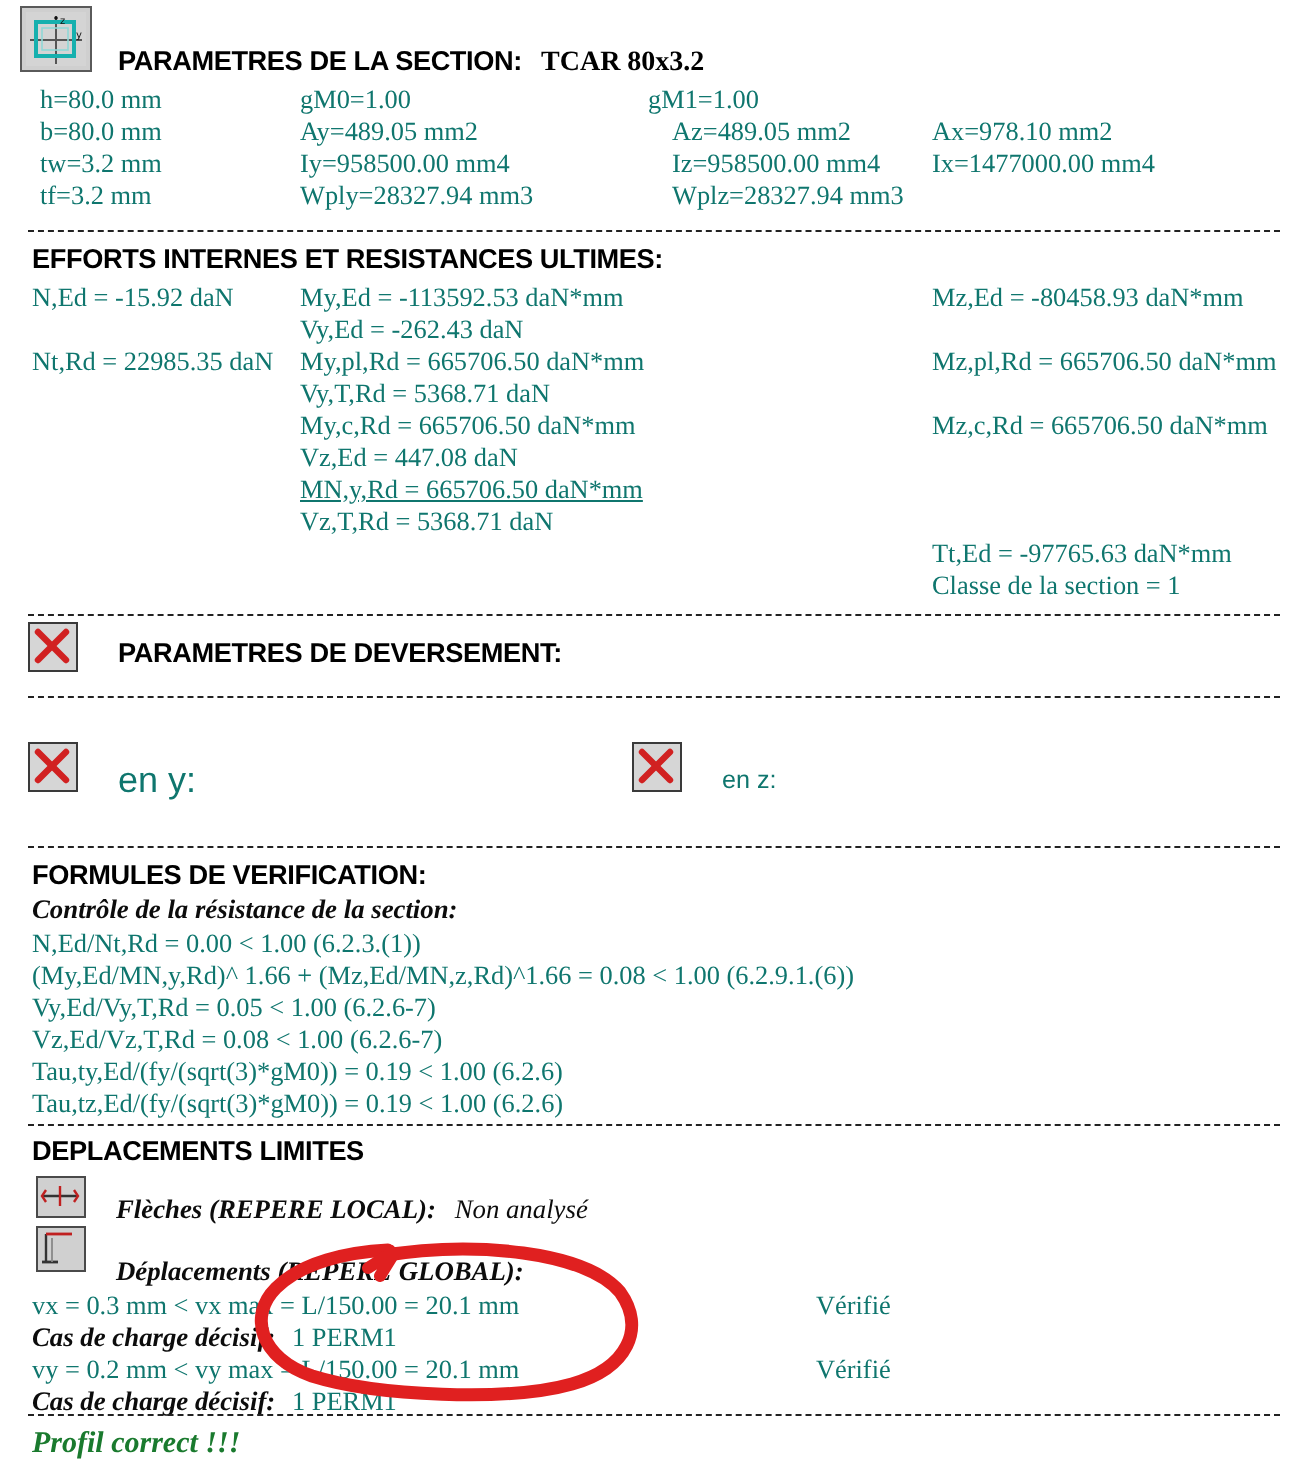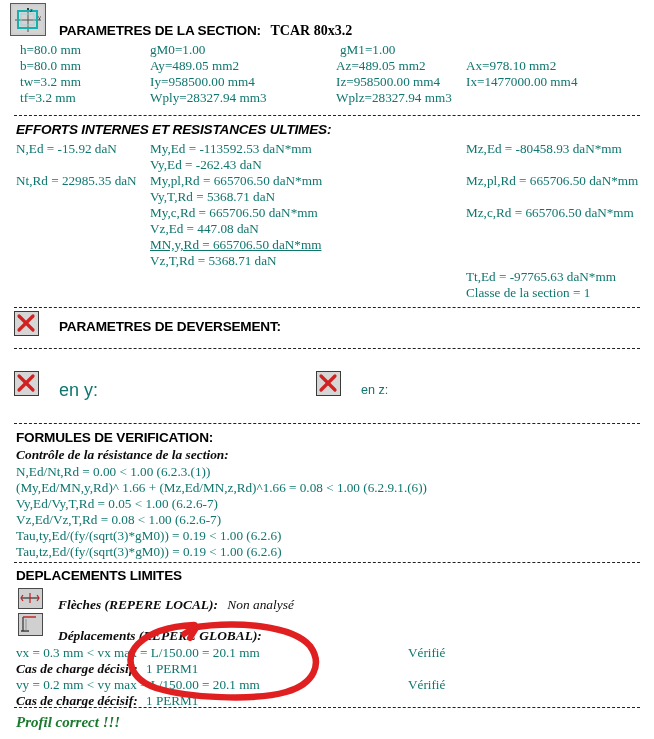--- a/index.html
+++ b/index.html
@@ -151,39 +151,39 @@
     </div>
   </div>
 
   <div class="hdr" style="left:59px; top:23px;">
     <span>PARAMETRES DE LA SECTION:</span>
     <span class="sub" style="margin-left:6px;">TCAR 80x3.2</span>
   </div>
 
   <div class="t" style="left:20px;  top:42px;">h=80.0 mm</div>
   <div class="t" style="left:150px; top:42px;">gM0=1.00</div>
-  <div class="t" style="left:340px; top:42px;text-align:center;">gM1=1.00</div>
+  <div class="t" style="left:324px; top:42px;text-align:center;">gM1=1.00</div>
 
   <div class="t" style="left:20px;  top:58px;">b=80.0 mm</div>
   <div class="t" style="left:150px; top:58px;">Ay=489.05 mm2</div>
   <div class="t" style="left:336px; top:58px;">Az=489.05 mm2</div>
   <div class="t" style="left:466px; top:58px;">Ax=978.10 mm2</div>
 
   <div class="t" style="left:20px;  top:74px;">tw=3.2 mm</div>
   <div class="t" style="left:150px; top:74px;">Iy=958500.00 mm4</div>
   <div class="t" style="left:336px; top:74px;">Iz=958500.00 mm4</div>
   <div class="t" style="left:466px; top:74px;">Ix=1477000.00 mm4</div>
 
   <div class="t" style="left:20px;  top:90px;">tf=3.2 mm</div>
   <div class="t" style="left:150px; top:90px;">Wply=28327.94 mm3</div>
   <div class="t" style="left:336px; top:90px;">Wplz=28327.94 mm3</div>
 
   <div class="sep" style="top:115px;"></div>
 
-  <div class="hdr" style="left:16px; top:122px;font-style:italic;">EFFORTS INTERNES ET RESISTANCES ULTIMES:</div>
+  <div class="hdr" style="left:16px; top:122px;">EFFORTS INTERNES ET RESISTANCES ULTIMES:</div>
 
   <div class="t" style="left:16px;  top:141px;">N,Ed = -15.92 daN</div>
   <div class="t" style="left:16px;  top:173px;">Nt,Rd = 22985.35 daN</div>
 
   <div class="t" style="left:150px; top:141px;">My,Ed = -113592.53 daN*mm</div>
   <div class="t" style="left:150px; top:157px;">Vy,Ed = -262.43 daN</div>
   <div class="t" style="left:150px; top:173px;">My,pl,Rd = 665706.50 daN*mm</div>
   <div class="t" style="left:150px; top:189px;">Vy,T,Rd = 5368.71 daN</div>
   <div class="t" style="left:150px; top:205px;">My,c,Rd = 665706.50 daN*mm</div>
   <div class="t" style="left:150px; top:221px;">Vz,Ed = 447.08 daN</div>

